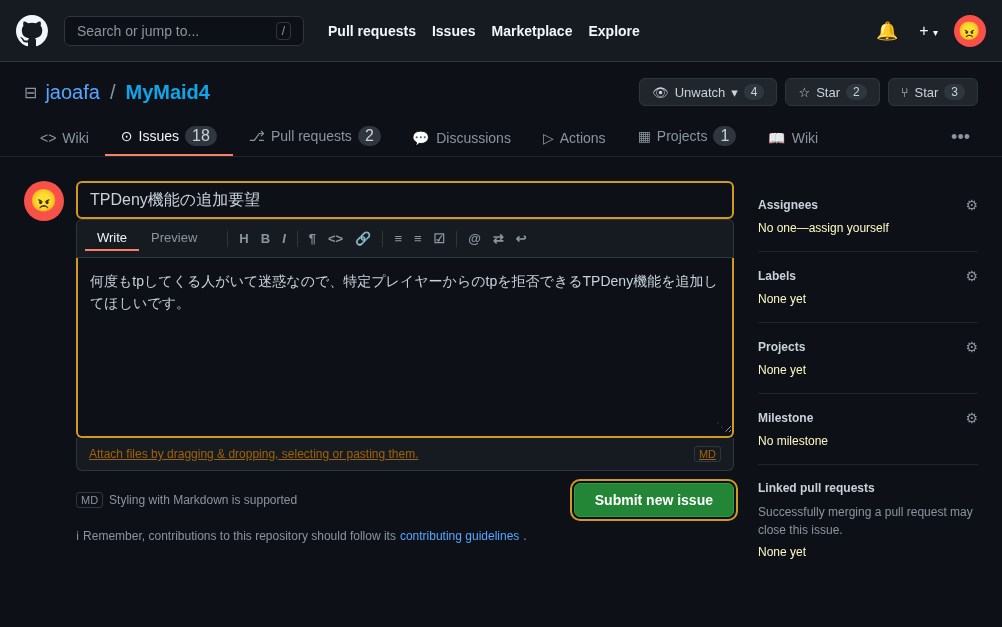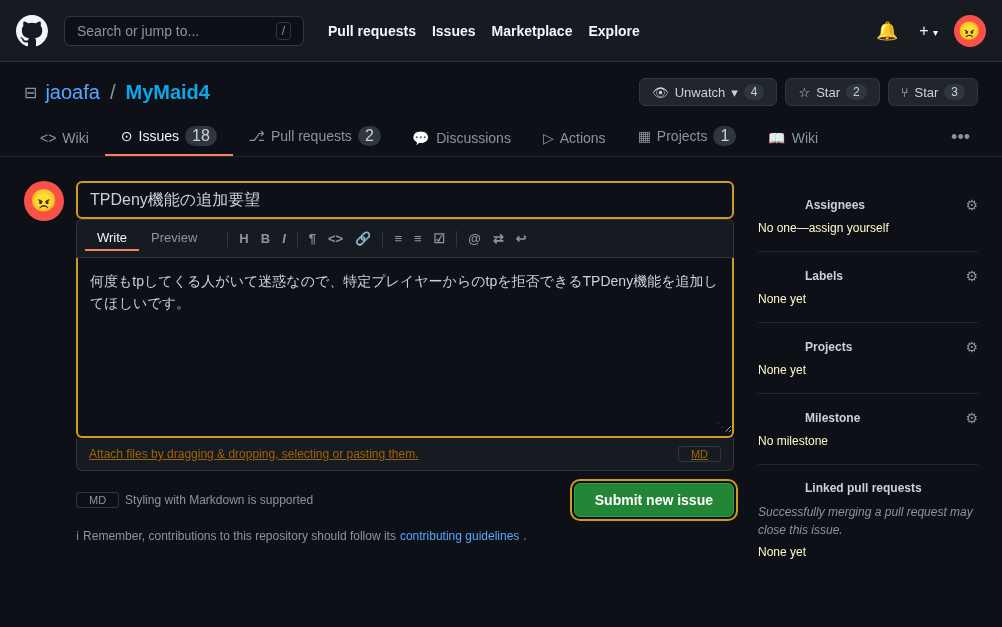--- a/index.html
+++ b/index.html
@@ -301,21 +301,21 @@
       justify-content: space-between;
       background: #161b22;
       font-size: 12px;
       color: #a16207;
       text-decoration: underline;
     }
     .md-icon {
       font-size: 11px;
       border: 1px solid #30363d;
       border-radius: 3px;
-      padding: 1px 12px;
+      padding: 1px 4px;
     }
     .form-footer {
       display: flex;
       align-items: center;
       justify-content: space-between;
       margin-top: 12px;
     }
     .markdown-note {
       display: flex;
       align-items: center;
@@ -363,37 +363,35 @@
     .sidebar-section-header {
       display: flex;
       align-items: center;
       justify-content: space-between;
       margin-bottom: 8px;
     }
     .sidebar-section-title {
       font-size: 12px;
       font-weight: 600;
       color: #c9d1d9;
-      margin-left: 47px;
     }
     .sidebar-gear {
       color: #8b949e;
       cursor: pointer;
       font-size: 14px;
     }
     .sidebar-value {
       color: #fef9c3;
       font-size: 12px;
     }
     .sidebar-linked-desc {
       color: #8b949e;
       font-size: 12px;
       line-height: 1.5;
       margin-top: 6px;
-      font-style: italic;
     }
   </style>
 </head>
 <body>
 
 <nav class="navbar">
   <svg class="navbar-logo" viewBox="0 0 16 16" fill="white">
     <path d="M8 0C3.58 0 0 3.58 0 8c0 3.54 2.29 6.53 5.47 7.59.4.07.55-.17.55-.38 0-.19-.01-.82-.01-1.49-2.01.37-2.53-.49-2.69-.94-.09-.23-.48-.94-.82-1.13-.28-.15-.68-.52-.01-.53.63-.01 1.08.58 1.23.82.72 1.21 1.87.87 2.33.66.07-.52.28-.87.51-1.07-1.78-.2-3.64-.89-3.64-3.95 0-.87.31-1.59.82-2.15-.08-.2-.36-1.02.08-2.12 0 0 .67-.21 2.2.82.64-.18 1.32-.27 2-.27.68 0 1.36.09 2 .27 1.53-1.04 2.2-.82 2.2-.82.44 1.1.16 1.92.08 2.12.51.56.82 1.27.82 2.15 0 3.07-1.87 3.75-3.65 3.95.29.25.54.73.54 1.48 0 1.07-.01 1.93-.01 2.2 0 .21.15.46.55.38A8.013 8.013 0 0016 8c0-4.42-3.58-8-8-8z"></path>
   </svg>
 

